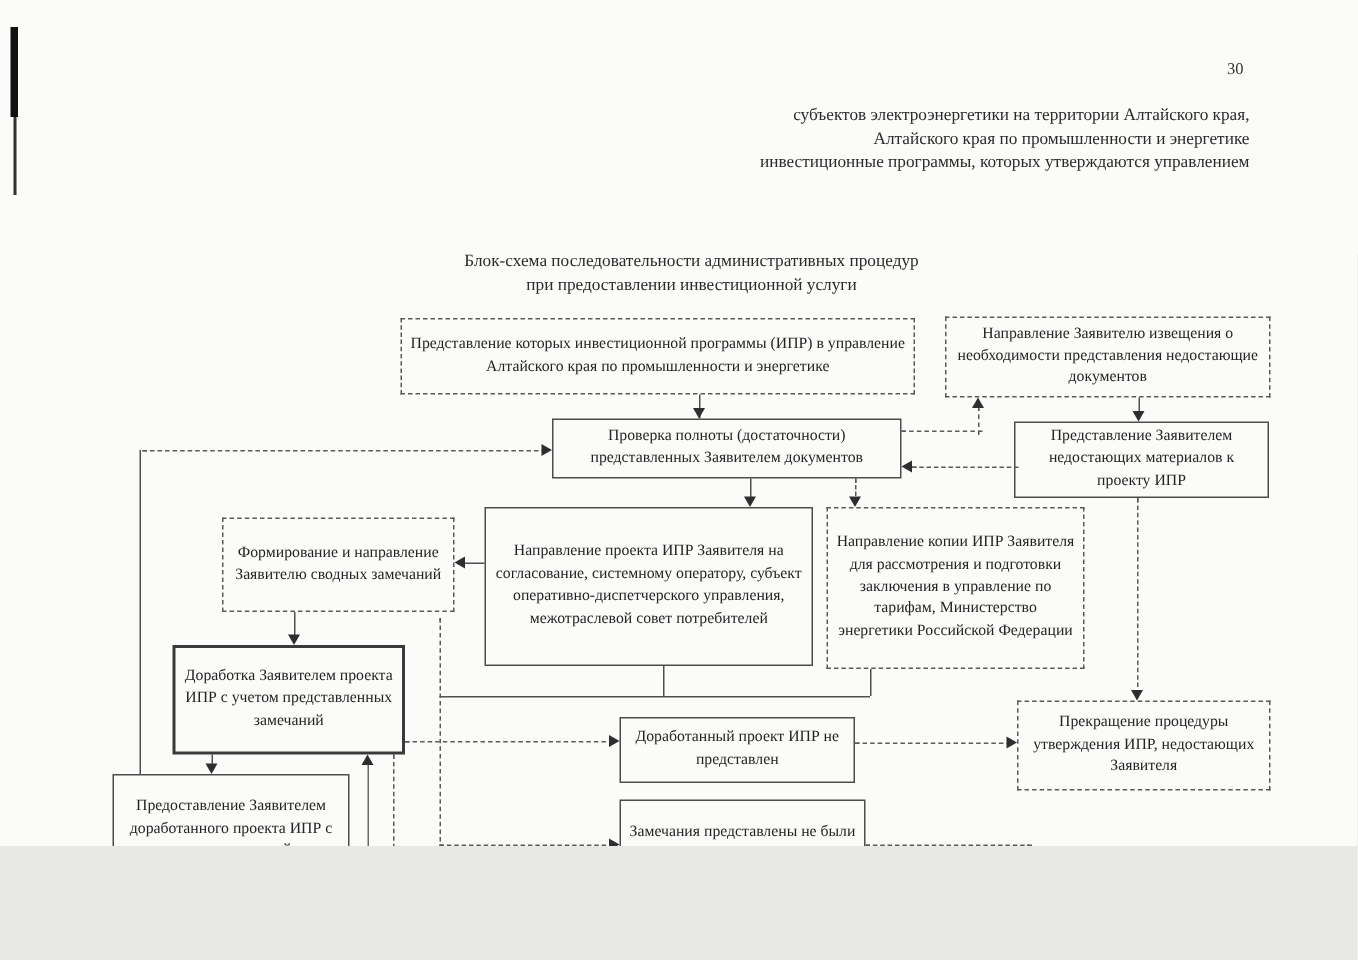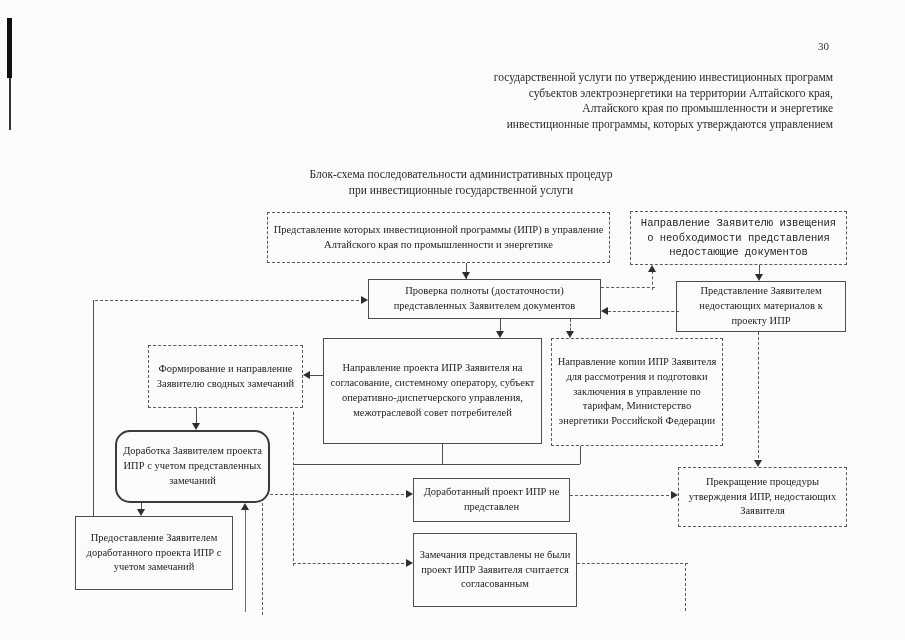--- a/index.html
+++ b/index.html
@@ -1,37 +1,37 @@
 <!DOCTYPE html>
 <html><head>
 <meta charset="utf-8">
 <style>
   html,body{margin:0;padding:0;background:#e8e8e6;}
   #page{
     position:relative;
-    width:905px;height:640px;
+    width:905px;height:564px;
     background:#fbfbf9;
     font-family:"Liberation Serif","DejaVu Serif",serif;
     color:#222;
     overflow:hidden;
   }
   .pagenum{position:absolute;font-size:11px;color:#333;}
   .hdr{position:absolute;left:350px;top:70px;width:483px;text-align:right;
        font-size:11.5px;line-height:15.5px;color:#2b2b2b;}
   .ttl{position:absolute;left:230px;top:167px;width:462px;text-align:center;
        font-size:11.5px;line-height:15.5px;color:#2b2b2b;}
   .fbox{
     position:absolute;box-sizing:border-box;
     border:1px solid #4d4d4d;background:#fbfbf9;
     display:flex;align-items:center;justify-content:center;
     text-align:center;font-size:10.5px;line-height:1.42;
     color:#242424;padding:1px 5px;
   }
   .dashedb{border-style:dashed;border-color:#5a5a5a;}
-  .thick{border-width:2px;border-color:#3a3a3a;border-radius:15px;}
+  .thick{border-width:2px;border-color:#3a3a3a;}
   .hl,.vl{position:absolute;}
   .hl{height:0;border-top:1px solid #4f4f4f;}
   .vl{width:0;border-left:1px solid #4f4f4f;}
   .dash{border-top-style:dashed;border-left-style:dashed;border-color:#5a5a5a;}
   .ar{position:absolute;width:0;height:0;}
   .ar-d{border-left:4px solid transparent;border-right:4px solid transparent;border-top:7px solid #2e2e2e;}
   .ar-u{border-left:4px solid transparent;border-right:4px solid transparent;border-bottom:7px solid #2e2e2e;}
   .ar-r{border-top:4px solid transparent;border-bottom:4px solid transparent;border-left:7px solid #2e2e2e;}
   .ar-l{border-top:4px solid transparent;border-bottom:4px solid transparent;border-right:7px solid #2e2e2e;}
   .scanbar{position:absolute;background:#111;}
@@ -40,34 +40,33 @@
 <body>
 
 <div id="page">
 
   <div class="scanbar" style="left:7px;top:18px;width:5px;height:60px;"></div>
   <div class="scanbar" style="left:9px;top:78px;width:2px;height:52px;background:#333;"></div>
 
   <div class="pagenum" style="left:818px;top:40px;">30</div>
 
   <div class="hdr">
-    <div>государственной услуги по утверждению инвестиционных программ</div>
     <div>субъектов электроэнергетики на территории Алтайского края,</div>
     <div>Алтайского края по промышленности и энергетике</div>
     <div>инвестиционные программы, которых утверждаются управлением</div>
   </div>
 
   <div class="ttl">
     <div>Блок-схема последовательности административных процедур</div>
-    <div>при инвестиционные государственной услуги</div>
+    <div>при предоставлении инвестиционной услуги</div>
   </div>
 
   <div class="fbox dashedb" style="left:267px;top:212px;width:343px;height:51px;">Представление которых инвестиционной программы (ИПР) в управление Алтайского края по промышленности и энергетике</div>
 
-  <div class="fbox dashedb" style="left:630px;top:211px;width:217px;height:54px;font-family:Liberation Mono, monospace;">Направление Заявителю извещения о необходимости представления недостающие документов</div>
+  <div class="fbox dashedb" style="left:630px;top:211px;width:217px;height:54px;">Направление Заявителю извещения о необходимости представления недостающие документов</div>
 
   <div class="fbox" style="left:368px;top:279px;width:233px;height:40px;">Проверка полноты (достаточности) представленных Заявителем документов</div>
 
   <div class="fbox dashedb" style="left:148px;top:345px;width:155px;height:63px;">Формирование и направление Заявителю сводных замечаний</div>
 
   <div class="fbox" style="left:676px;top:281px;width:170px;height:51px;">Представление Заявителем недостающих материалов к проекту ИПР</div>
 
   <div class="fbox" style="left:323px;top:338px;width:219px;height:106px;">Направление проекта ИПР Заявителя на согласование, системному оператору, субъект оперативно-диспетчерского управления, межотраслевой совет потребителей</div>
 
   <div class="fbox dashedb" style="left:551px;top:338px;width:172px;height:108px;">Направление копии ИПР Заявителя для рассмотрения и подготовки заключения в управление по тарифам, Министерство энергетики Российской Федерации</div>

